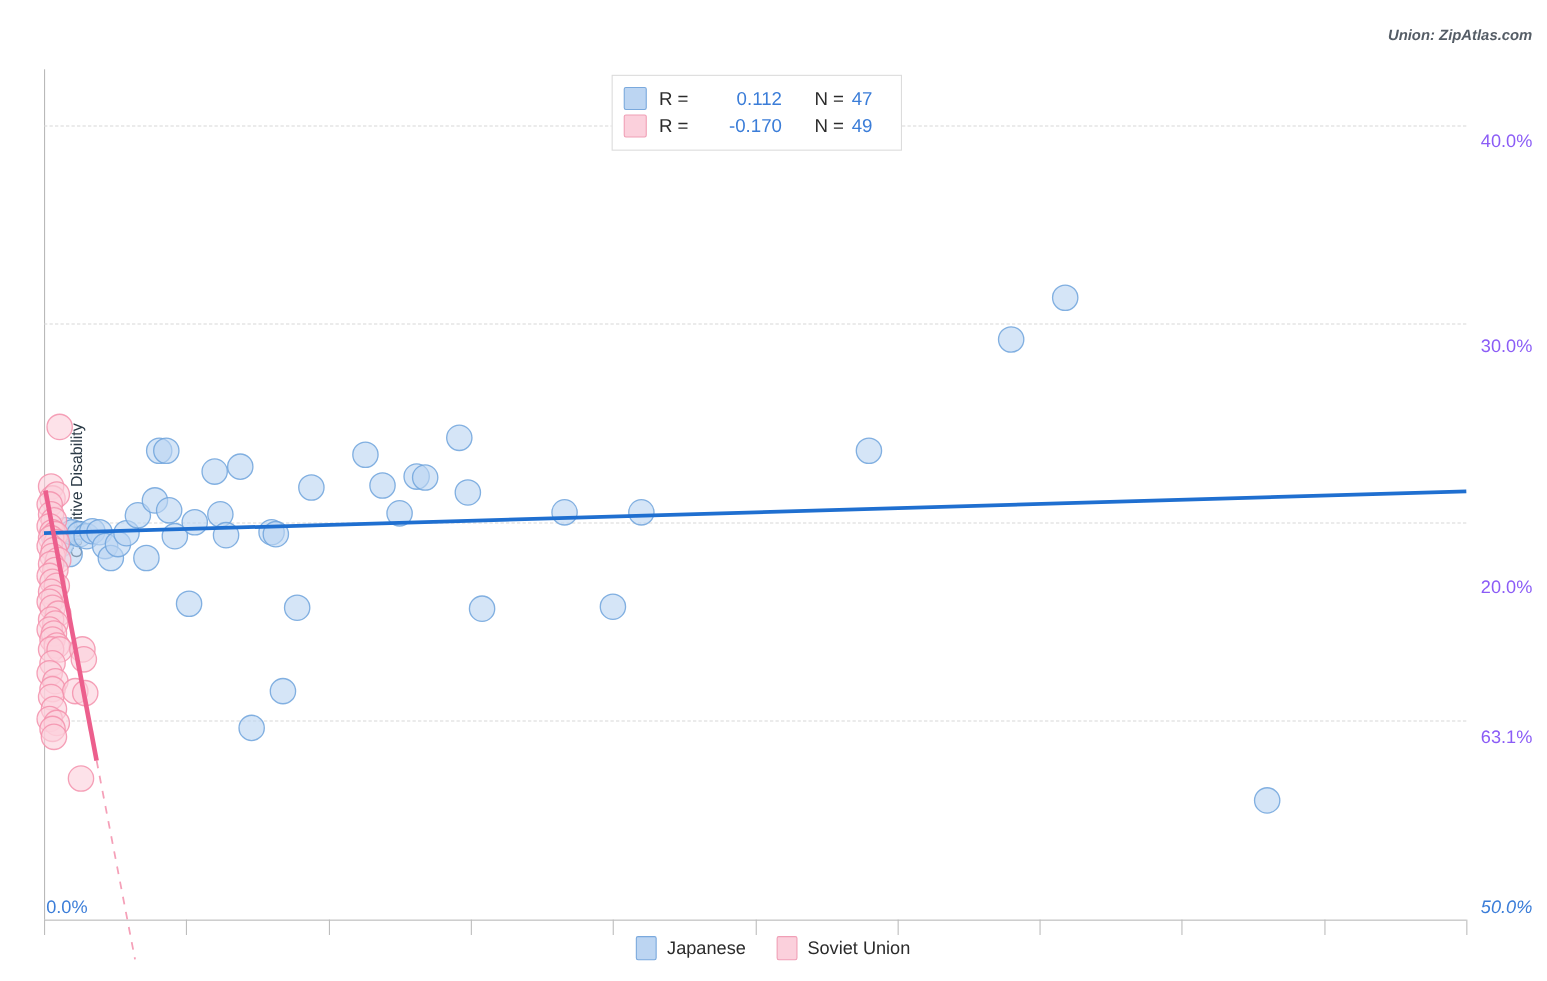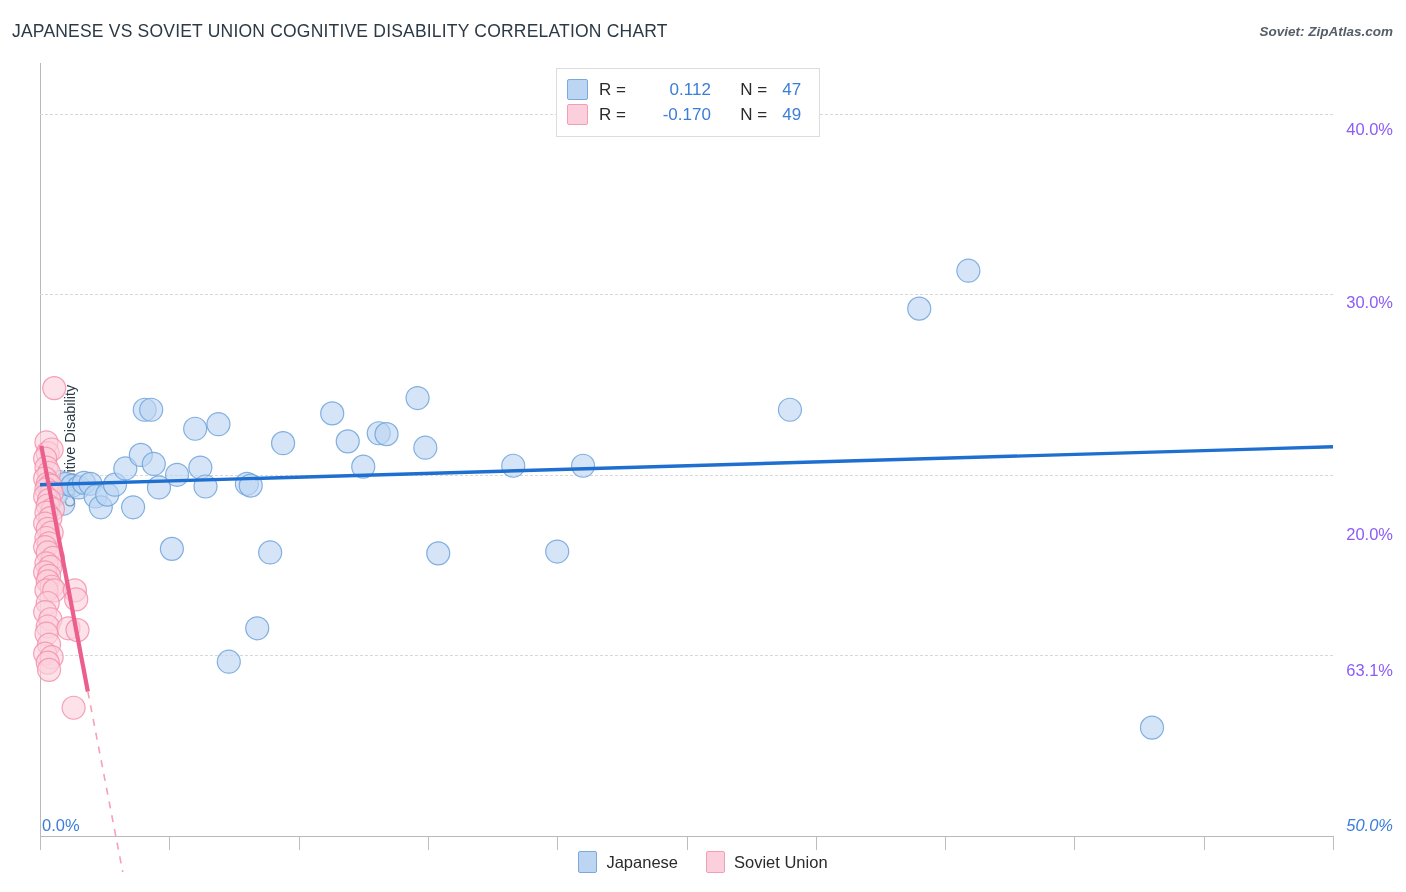--- a/index.html
+++ b/index.html
@@ -140,21 +140,21 @@
     margin-right: 11px;
     flex: none;
   }
   .sw-blue { background: #bcd5f2; border: 1px solid #7aa9dd; }
   .sw-pink { background: #fbd0dc; border: 1px solid #f09fb6; }
   .st-lbl { color: #2b2b2b; }
   .st-val { color: #3b7dd8; text-align: right; }
   .r-eq { width: 42px; }
   .r-num { width: 74px; }
   .n-eq { width: 44px; text-align: right; padding-left: 14px; }
-  .n-num { width: 36px; text-align: center; padding-left: 7px; }
+  .n-num { width: 36px; text-align: left; padding-left: 7px; }
 
   .legend-bottom {
     position: absolute;
     left: 0;
     top: 851px;
     width: 100%;
     display: flex;
     justify-content: center;
     align-items: center;
     gap: 28px;
@@ -181,22 +181,21 @@
     width: 1293px;
     height: 773px;
     overflow: visible;
   }
 </style>
 </head>
 <body>
 
 <div id="root">
 
-  <div class="chart-title">JAPANESE VS SOVIET UNION COGNITIVE DISABILITY CORRELATION CHART</div>
-  <div class="source-note">Soviet: ZipAtlas.com</div>
+  <div class="source-note">Union: ZipAtlas.com</div>
 
   <div class="y-axis-title">Cognitive Disability</div>
 
   <div class="axis-left"></div>
   <div class="axis-bottom"></div>
 
   <div class="plot">
     <div id="gridlines">
         <div class="gridline" style="top: 50.5701px;"></div>
         <div class="gridline" style="top: 231.178px;"></div>
@@ -306,21 +305,21 @@
           <circle cx="9.050999999999998" cy="606.8411214953271" r="11.5" fill="#fbd0dc" fill-opacity="0.62" stroke="#f391ab" stroke-width="1.2" stroke-opacity="0.85"></circle>
           <circle cx="33.618" cy="644.768691588785" r="11.5" fill="#fbd0dc" fill-opacity="0.62" stroke="#f391ab" stroke-width="1.2" stroke-opacity="0.85"></circle>
         </g>
         <line x1="0" y1="421.7184579439252" x2="1293" y2="383.7908878504672" stroke="#1f6fd0" stroke-width="3.4" stroke-linecap="butt"></line>
         <line x1="1.293" y1="382.8878504672897" x2="47.84100000000001" y2="628.5140186915887" stroke="#ec5f8d" stroke-width="4.2" stroke-linecap="butt"></line>
       </svg>
   </div>
 
   <div id="yticks">
       <div class="ylabel-right" style="top: 119.57px;">40.0%</div>
-      <div class="ylabel-right" style="top: 293px;">30.0%</div>
+      <div class="ylabel-right" style="top: 306px;">30.0%</div>
       <div class="ylabel-right" style="top: 480.785px; margin-top: 44px;">20.0%</div>
       <div class="ylabel-right" style="top: 661.393px;">63.1%</div>
     </div>
   <div id="xticks">
       <div class="xtick" style="left: 40px;"></div>
       <div class="xtick" style="left: 169.3px;"></div>
       <div class="xtick" style="left: 298.6px;"></div>
       <div class="xtick" style="left: 427.9px;"></div>
       <div class="xtick" style="left: 557.2px;"></div>
       <div class="xtick" style="left: 686.5px;"></div>

